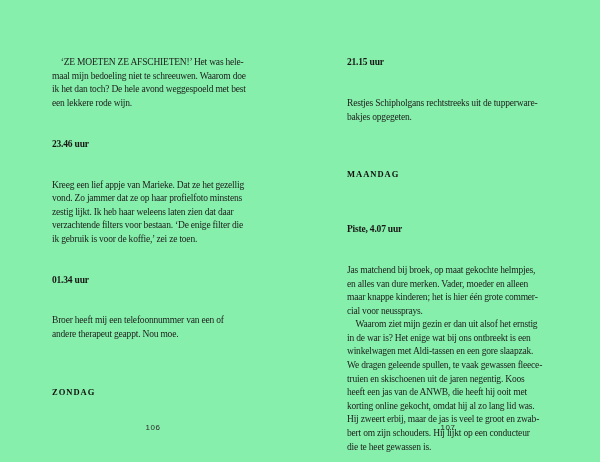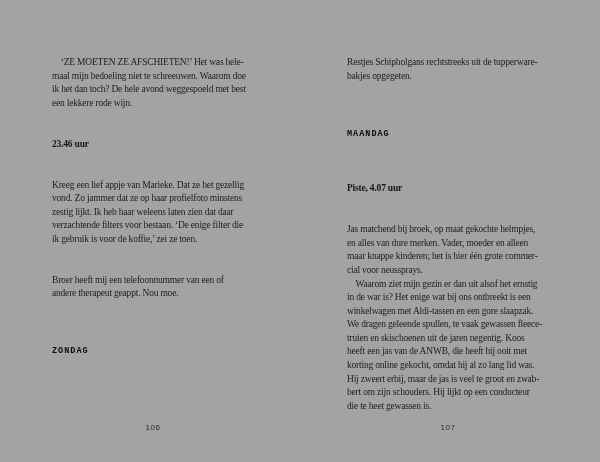--- a/index.html
+++ b/index.html
@@ -3,42 +3,42 @@
 <meta charset="utf-8">
 <style>
   html, body { margin: 0; padding: 0; }
   body {
     width: 600px; height: 462px;
     background: #ffffff;
     position: relative;
     overflow: hidden;
     font-family: "Liberation Serif", serif;
   }
-  .spread { position: absolute; inset: 0; background: #a3a3a3; }
+  .spread { position: absolute; inset: 0; background: #86efac; }
   .page-col {
     position: absolute;
     top: 29px;
     width: 232px;
     font-family: "Liberation Serif", serif;
     font-size: 9.5px;
     line-height: 13.6px;
     letter-spacing: -0.2px;
     color: #1d1c1a;
     white-space: pre;
   }
   .col-left  { left: 52px; }
   .col-right { left: 347px; }
   .block { margin: 0; }
   .block.time, .block.place {
     font-weight: bold;
     margin-top: 0;
     color: #171614;
   }
   .block.day {
-    font-family: Liberation Mono, monospace;
+    font-family: Liberation Serif, serif;
     font-weight: bold;
     font-size: 8.5px;
     letter-spacing: 1px;
     margin-top: 17px;
     margin-bottom: 14px;
     color: #0e0d0c;
   }
   .page-col .block:first-child { margin-top: 0; }
   .pagenum {
     position: absolute;
@@ -62,29 +62,31 @@
     <div class="block body">    ‘ZE MOETEN ZE AFSCHIETEN!’ Het was hele-
 maal mijn bedoeling niet te schreeuwen. Waarom doe
 ik het dan toch? De hele avond weggespoeld met best
 een lekkere rode wijn.</div>
     <div class="block time">23.46 uur</div>
     <div class="block body">Kreeg een lief appje van Marieke. Dat ze het gezellig
 vond. Zo jammer dat ze op haar profielfoto minstens
 zestig lijkt. Ik heb haar weleens laten zien dat daar
 verzachtende filters voor bestaan. ‘De enige filter die
 ik gebruik is voor de koffie,’ zei ze toen.</div>
+    <div class="block time">01.34 uur</div>
     <div class="block body">Broer heeft mij een telefoonnummer van een of
 andere therapeut geappt. Nou moe.</div>
     <div class="block day">ZONDAG</div>
     
     
   </div>
   <div class="pagenum pagenum-left">106</div>
 
   <div class="page-col col-right">
+    <div class="block time">21.15 uur</div>
     <div class="block body">Restjes Schipholgans rechtstreeks uit de tupperware-
 bakjes opgegeten.</div>
     <div class="block day">MAANDAG</div>
     <div class="block place">Piste, 4.07 uur</div>
     <div class="block body">Jas matchend bij broek, op maat gekochte helmpjes,
 en alles van dure merken. Vader, moeder en alleen
 maar knappe kinderen; het is hier één grote commer-
 cial voor neussprays.
     Waarom ziet mijn gezin er dan uit alsof het ernstig
 in de war is? Het enige wat bij ons ontbreekt is een

